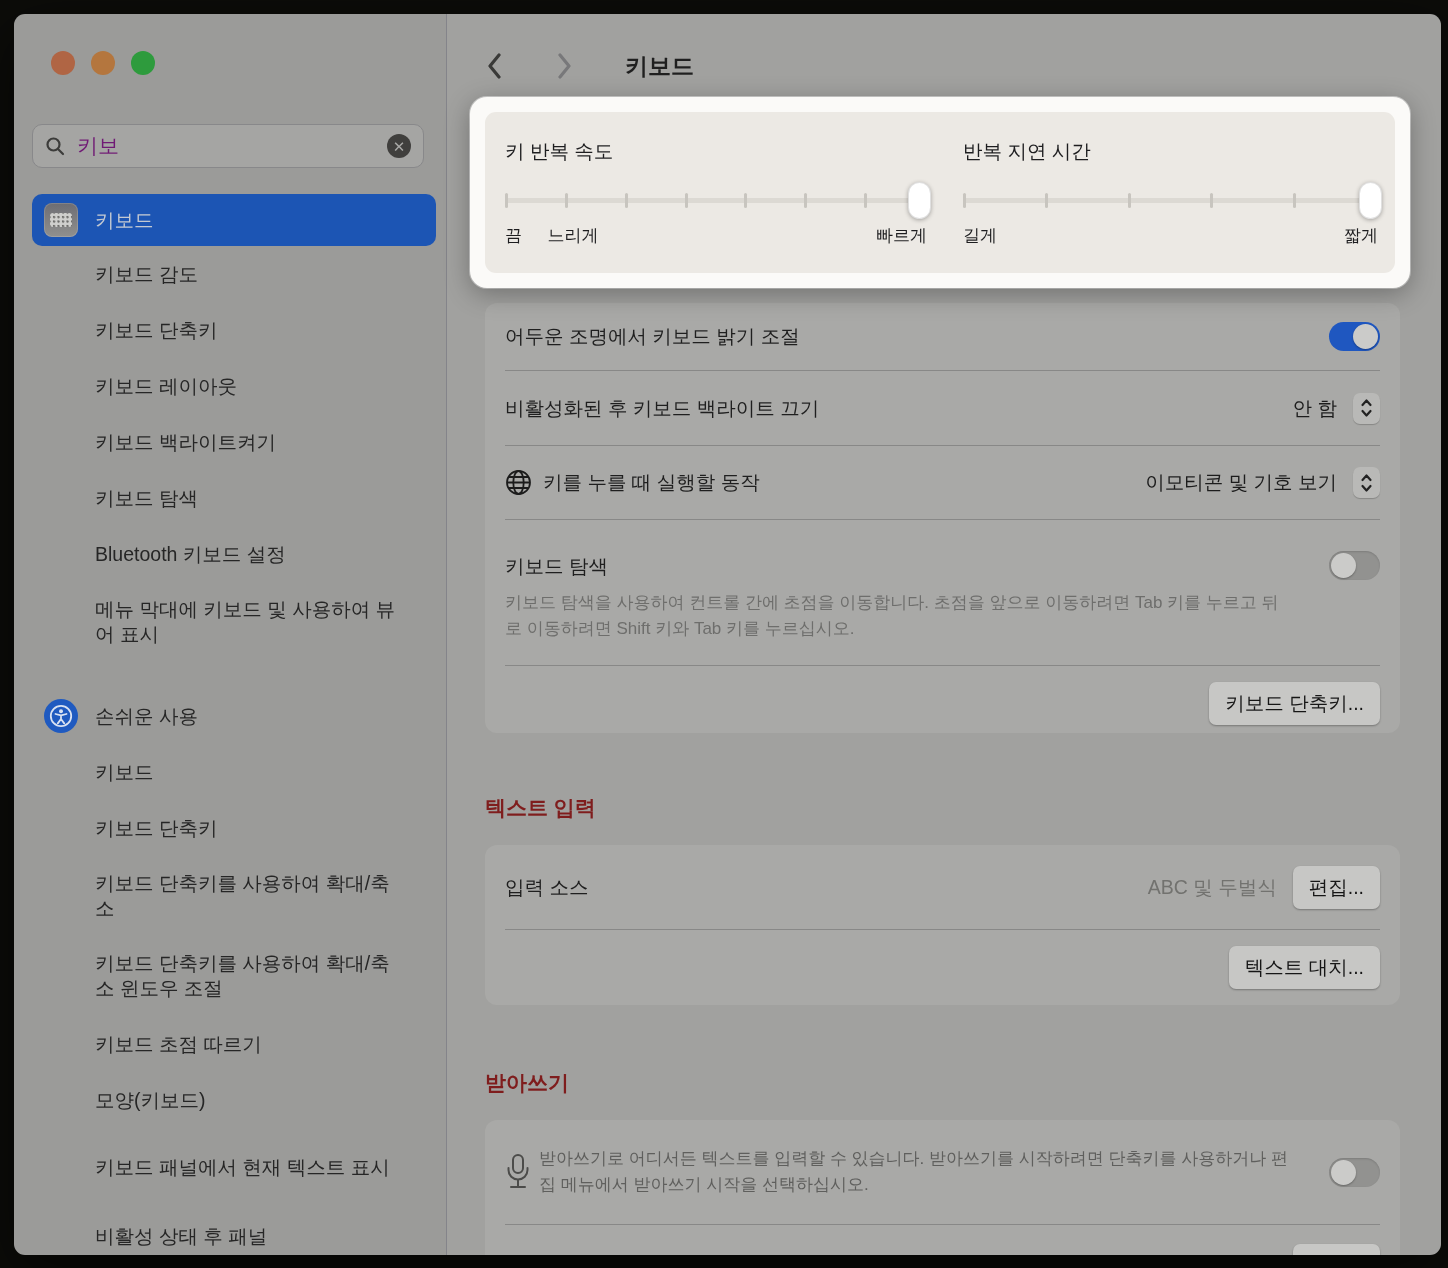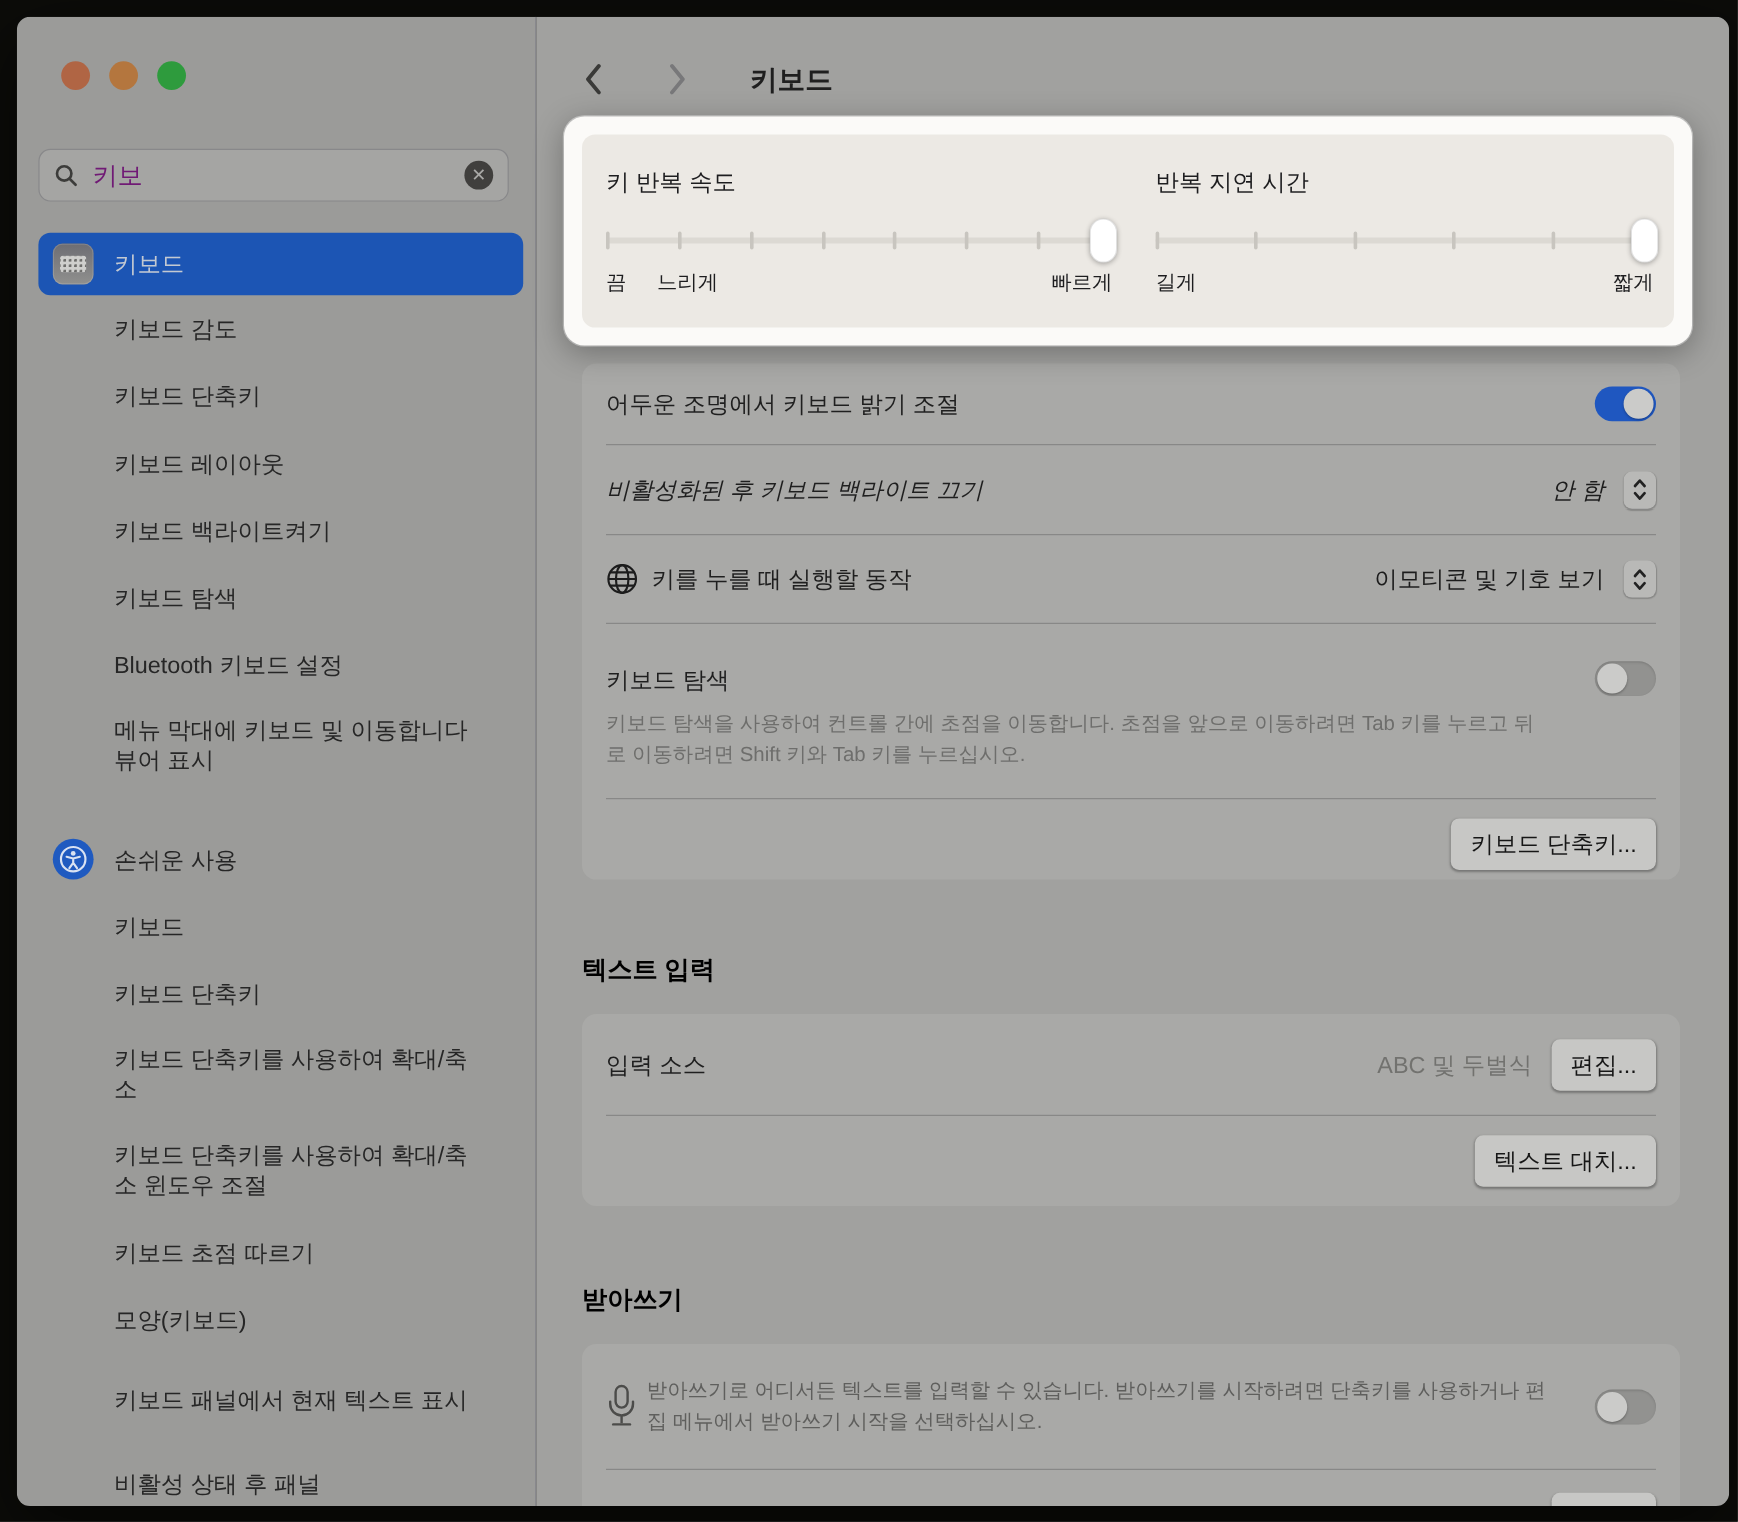--- a/index.html
+++ b/index.html
@@ -44,21 +44,21 @@
   .main{position:relative;flex:1;background:#a1a19f;}
   .m-header{position:absolute;left:0;top:30px;height:44px;display:flex;align-items:center;}
   .chev{width:34px;height:34px;display:flex;align-items:center;justify-content:center;}
   .m-title{font-size:23px;font-weight:bold;color:#1f1f1f;margin-left:44px;}
   .card{position:absolute;left:38px;width:915px;background:#a9a9a7;border-radius:12px;overflow:hidden;}
   .row{position:relative;display:flex;align-items:center;padding:0 20px;font-size:19.5px;color:#1f1f1f;}
   .row .lbl{flex:1;}
   .row .val{color:#1c1c1c;margin-right:16px;}
   .row .val.muted{color:#72726f;}
   .divider{height:1px;background:rgba(50,50,55,.28);margin:0 20px;}
-  .sec-title{position:absolute;left:38px;font-size:21px;font-weight:bold;color:#000000;}
+  .sec-title{position:absolute;left:38px;font-size:21px;font-weight:bold;color:#7f1d1d;}
   .toggle{width:51px;height:29px;border-radius:15px;position:relative;flex:none;}
   .toggle.on{background:#1f57c0;}
   .toggle.off{background:#929290;box-shadow:inset 0 1px 2px rgba(0,0,0,.15);}
   .knob{position:absolute;top:2px;width:25px;height:25px;border-radius:50%;background:#cbcbc9;box-shadow:0 1px 2px rgba(0,0,0,.3);}
   .toggle.on .knob{right:2px;}
   .toggle.off .knob{left:2px;}
   .stepper{width:27px;height:31px;border-radius:7px;background:#b9b9b7;flex:none;
     display:flex;flex-direction:column;align-items:center;justify-content:center;box-shadow:0 1px 1px rgba(0,0,0,.2);}
   .btn{background:#c7c7c5;border-radius:7px;font-size:19.5px;color:#161616;padding:8px 16px;
     box-shadow:0 1px 2px rgba(0,0,0,.3);white-space:nowrap;}
@@ -123,21 +123,21 @@
         <div class="s-item">
             <span>키보드 백라이트켜기</span>
           </div>
         <div class="s-item">
             <span>키보드 탐색</span>
           </div>
         <div class="s-item">
             <span>Bluetooth 키보드 설정</span>
           </div>
         <div class="s-item two">
-            <span>메뉴 막대에 키보드 및 이동합니다 뷰어 표시</span>
+            <span>메뉴 막대에 키보드 및 사용하여 뷰어 표시</span>
           </div>
         <div class="s-item top gap">
           <div class="axx-icon">
             <svg width="26" height="26" viewBox="0 0 26 26">
               <circle cx="13" cy="13" r="10.2" fill="none" stroke="#d9e2f2" stroke-width="1.8"></circle>
               <circle cx="13" cy="8.2" r="2" fill="#d9e2f2"></circle>
               <path d="M7.5 11 L13 12.4 L18.5 11 M13 12.4 L13 16 L9.8 20.4 M13 16 L16.2 20.4" fill="none" stroke="#d9e2f2" stroke-width="1.8" stroke-linecap="round" stroke-linejoin="round"></path>
             </svg>
           </div>
           <span>손쉬운 사용</span>
@@ -185,21 +185,21 @@
       </div>
 
       <div class="card" style="top:289px;height:430px;">
         <div class="row" style="height:67px;">
           <div class="lbl">어두운 조명에서 키보드 밝기 조절</div>
           <div class="toggle on">
               <div class="knob"></div>
             </div>
         </div>
         <div class="divider"></div>
-        <div class="row" style="height:74px;font-style:italic;">
+        <div class="row" style="height:74px;">
           <div class="lbl">비활성화된 후 키보드 백라이트 끄기</div>
           <div class="val">안 함</div>
           <div class="stepper">
             <svg width="13" height="20" viewBox="0 0 13 20">
               <polyline points="2.5,7 6.5,2.5 10.5,7" fill="none" stroke="#222" stroke-width="2.2" stroke-linecap="round" stroke-linejoin="round"></polyline>
               <polyline points="2.5,13 6.5,17.5 10.5,13" fill="none" stroke="#222" stroke-width="2.2" stroke-linecap="round" stroke-linejoin="round"></polyline>
             </svg>
           </div>
         </div>
         <div class="divider"></div>

